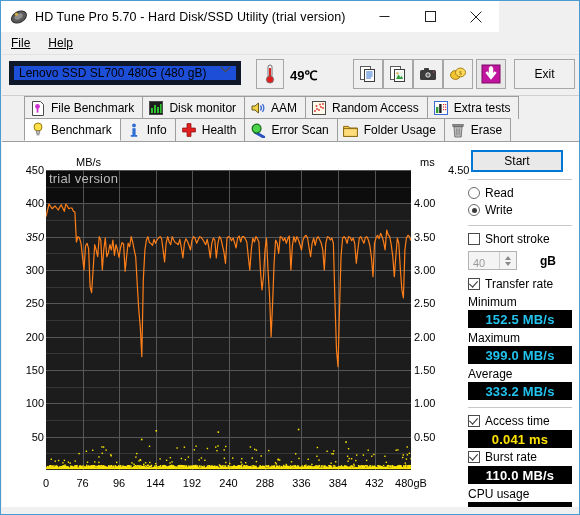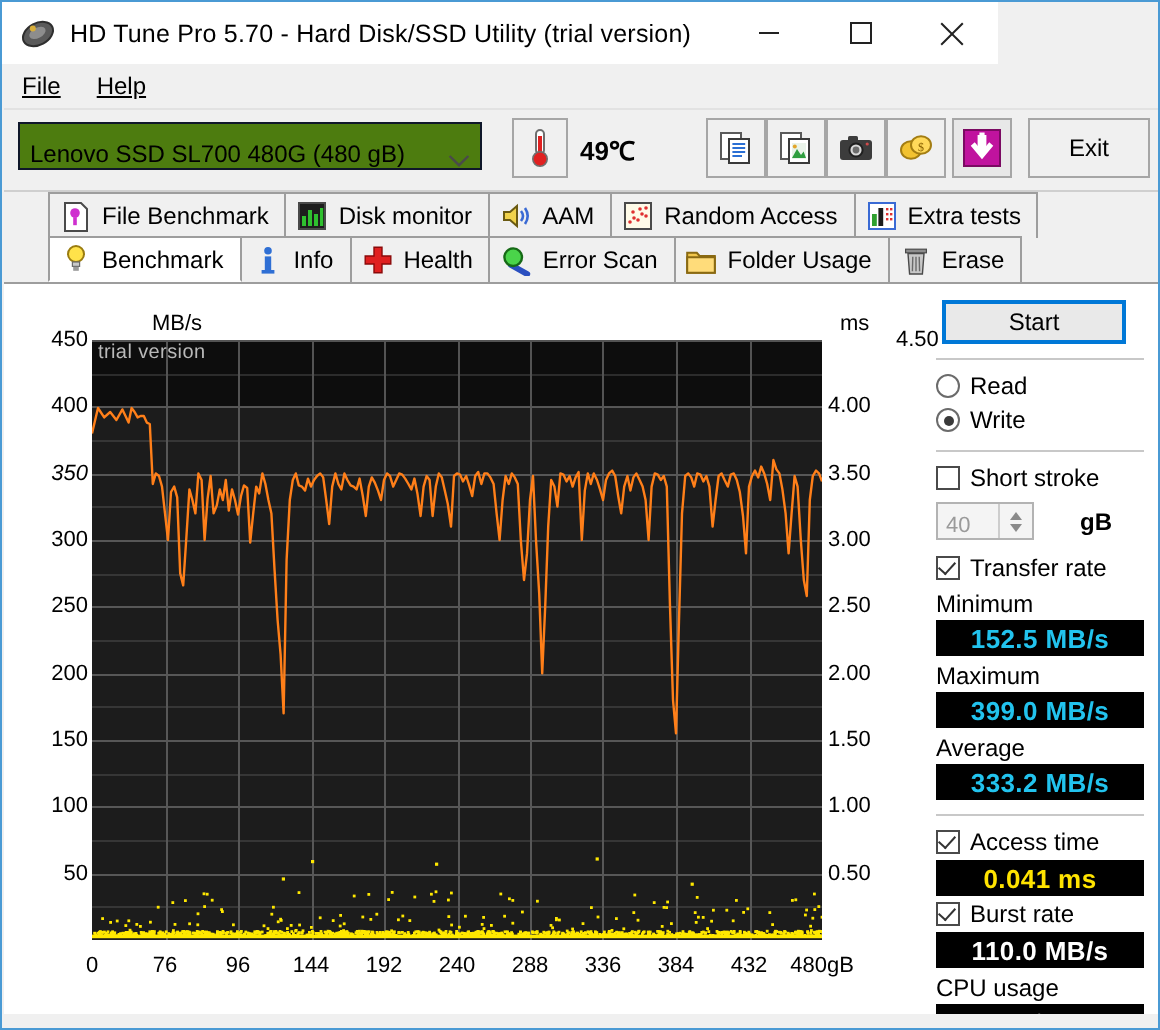--- a/index.html
+++ b/index.html
@@ -82,25 +82,25 @@
     position: absolute;
     left: 1px; top: 54px;
     width: 578px; height: 40px;
     background: #f0f0f0;
     border-bottom: 1px solid #cfcfcf;
   }
   .drive-select {
     position: absolute;
     left: 7px; top: 6px;
     width: 232px; height: 24px;
-    background: #4d7c0f;
-    border: 1px solid #0f172a;
+    background: #1d4ed8;
+    border: 5px solid #0f172a;
     box-sizing: border-box;
     display: flex;
-    align-items: flex-end;
+    align-items: flex-start;
     font-size: 12px;
   }
   .drive-select .val {
     padding-left: 5px;
     flex: 1;
     white-space: nowrap;
     overflow: hidden;
   }
   .drive-arrow {
     width: 22px;
@@ -226,21 +226,21 @@
     position: absolute;
     left: 15px; top: 14px;
     width: 365px; height: 300px;
     background: #1c1c1c;
     overflow: hidden;
   }
   .plot svg { display: block; }
   .watermark {
     position: absolute;
     left: 3px; top: 1px;
-    font-size: 10px;
+    font-size: 13px;
     color: #b9b9b9;
     letter-spacing: 0.2px;
     text-align: right;
   }
   .ytick {
     position: absolute;
     right: 0;
     text-align: right;
     font-size: 11px;
     line-height: 11px;

